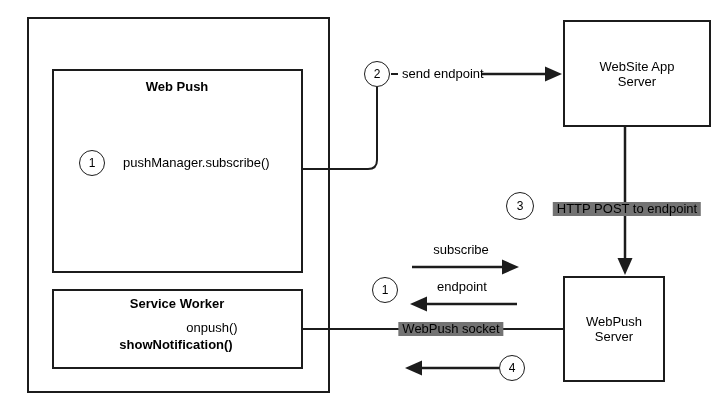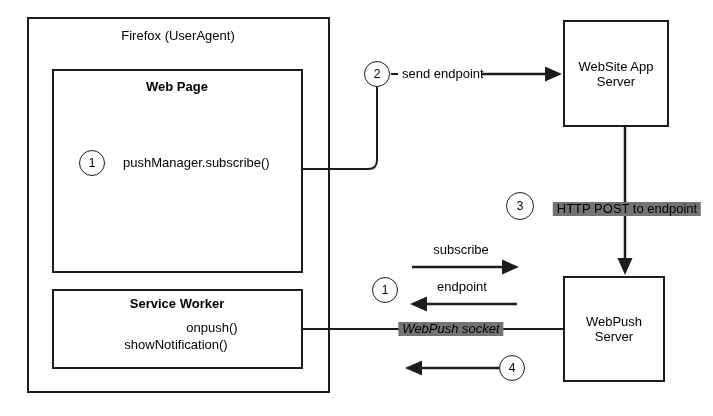--- a/index.html
+++ b/index.html
@@ -68,21 +68,21 @@
 <body>
 
 <div id="canvas">
 
   <div class="box" style="left:27px; top:17px; width:303px; height:376px;"></div>
 
   <div class="box" style="left:52px; top:69px; width:251px; height:204px;"></div>
 
   <div class="box" style="left:52px; top:289px; width:251px; height:80px;"></div>
 
-  <div class="box" style="left:563px; top:20px; width:106px; height:107px;">
+  <div class="box" style="left:563px; top:20px; width:148px; height:107px;">
     <div class="node-label-wrap">
       <span>WebSite App Server</span>
     </div>
   </div>
 
   <div class="box" style="left:563px; top:276px; width:102px; height:106px;">
     <div class="node-label-wrap">
       <span>WebPush Server</span>
     </div>
   </div>
@@ -104,35 +104,34 @@
 
     <path d="M517 304 L426 304" stroke="#1c1c1c" stroke-width="2.5"></path>
     <polygon points="410,304 427,296.5 427,311.5" fill="#1c1c1c"></polygon>
 
     <path d="M303 329 L563 329" stroke="#1c1c1c" stroke-width="2"></path>
 
     <path d="M499 368 L421 368" stroke="#1c1c1c" stroke-width="2.5"></path>
     <polygon points="405,368 422,360.5 422,375.5" fill="#1c1c1c"></polygon>
   </svg>
 
-  <div class="lbl centered" style="left:178px; top:29px;">Firefox (UserAgent)</div>
 
-  <div class="lbl centered bold" style="left:177px; top:80px;">Web Page</div>
+  <div class="lbl centered bold" style="left:177px; top:80px;">Web Push</div>
 
   <div class="step-circle" style="left:79px; top:150px;">
     <span>1</span>
   </div>
 
   <div class="lbl centered bold" style="left:177px; top:297px;">Service Worker</div>
 
   <div class="lbl" style="left:123px; top:156px;">pushManager.subscribe()</div>
 
   <div class="lbl centered" style="left:176px; top:321px;margin-left:36px;">onpush()</div>
 
-  <div class="lbl centered" style="left:176px; top:338px;">showNotification()</div>
+  <div class="lbl centered" style="left:176px; top:338px;font-weight:bold;">showNotification()</div>
 
   <div class="step-circle" style="left:364px; top:61px;">
     <span>2</span>
   </div>
 
   <div class="lbl" style="left:402px; top:67px;">send endpoint</div>
 
   <div class="step-circle" id="step-circle-3" style="left:506px; top:192px;">
     <span>3</span>
   </div>
@@ -140,20 +139,20 @@
   <div class="lbl centered masked" style="left:627px; top:202px;">HTTP POST to endpoint</div>
 
   <div class="lbl centered" style="left:461px; top:243px;text-align:right;">subscribe</div>
 
   <div class="step-circle" style="left:372px; top:277px;">
     <span>1</span>
   </div>
 
   <div class="lbl centered" style="left:462px; top:280px;">endpoint</div>
 
-  <div class="lbl centered masked" style="left:451px; top:322px;font-style:italic;">WebPush socket</div>
+  <div class="lbl centered masked" style="left:451px; top:322px;">WebPush socket</div>
 
   <div class="step-circle" style="left:499px; top:355px;">
     <span>4</span>
   </div>
 
 
 </div>
 
 </body></html>

